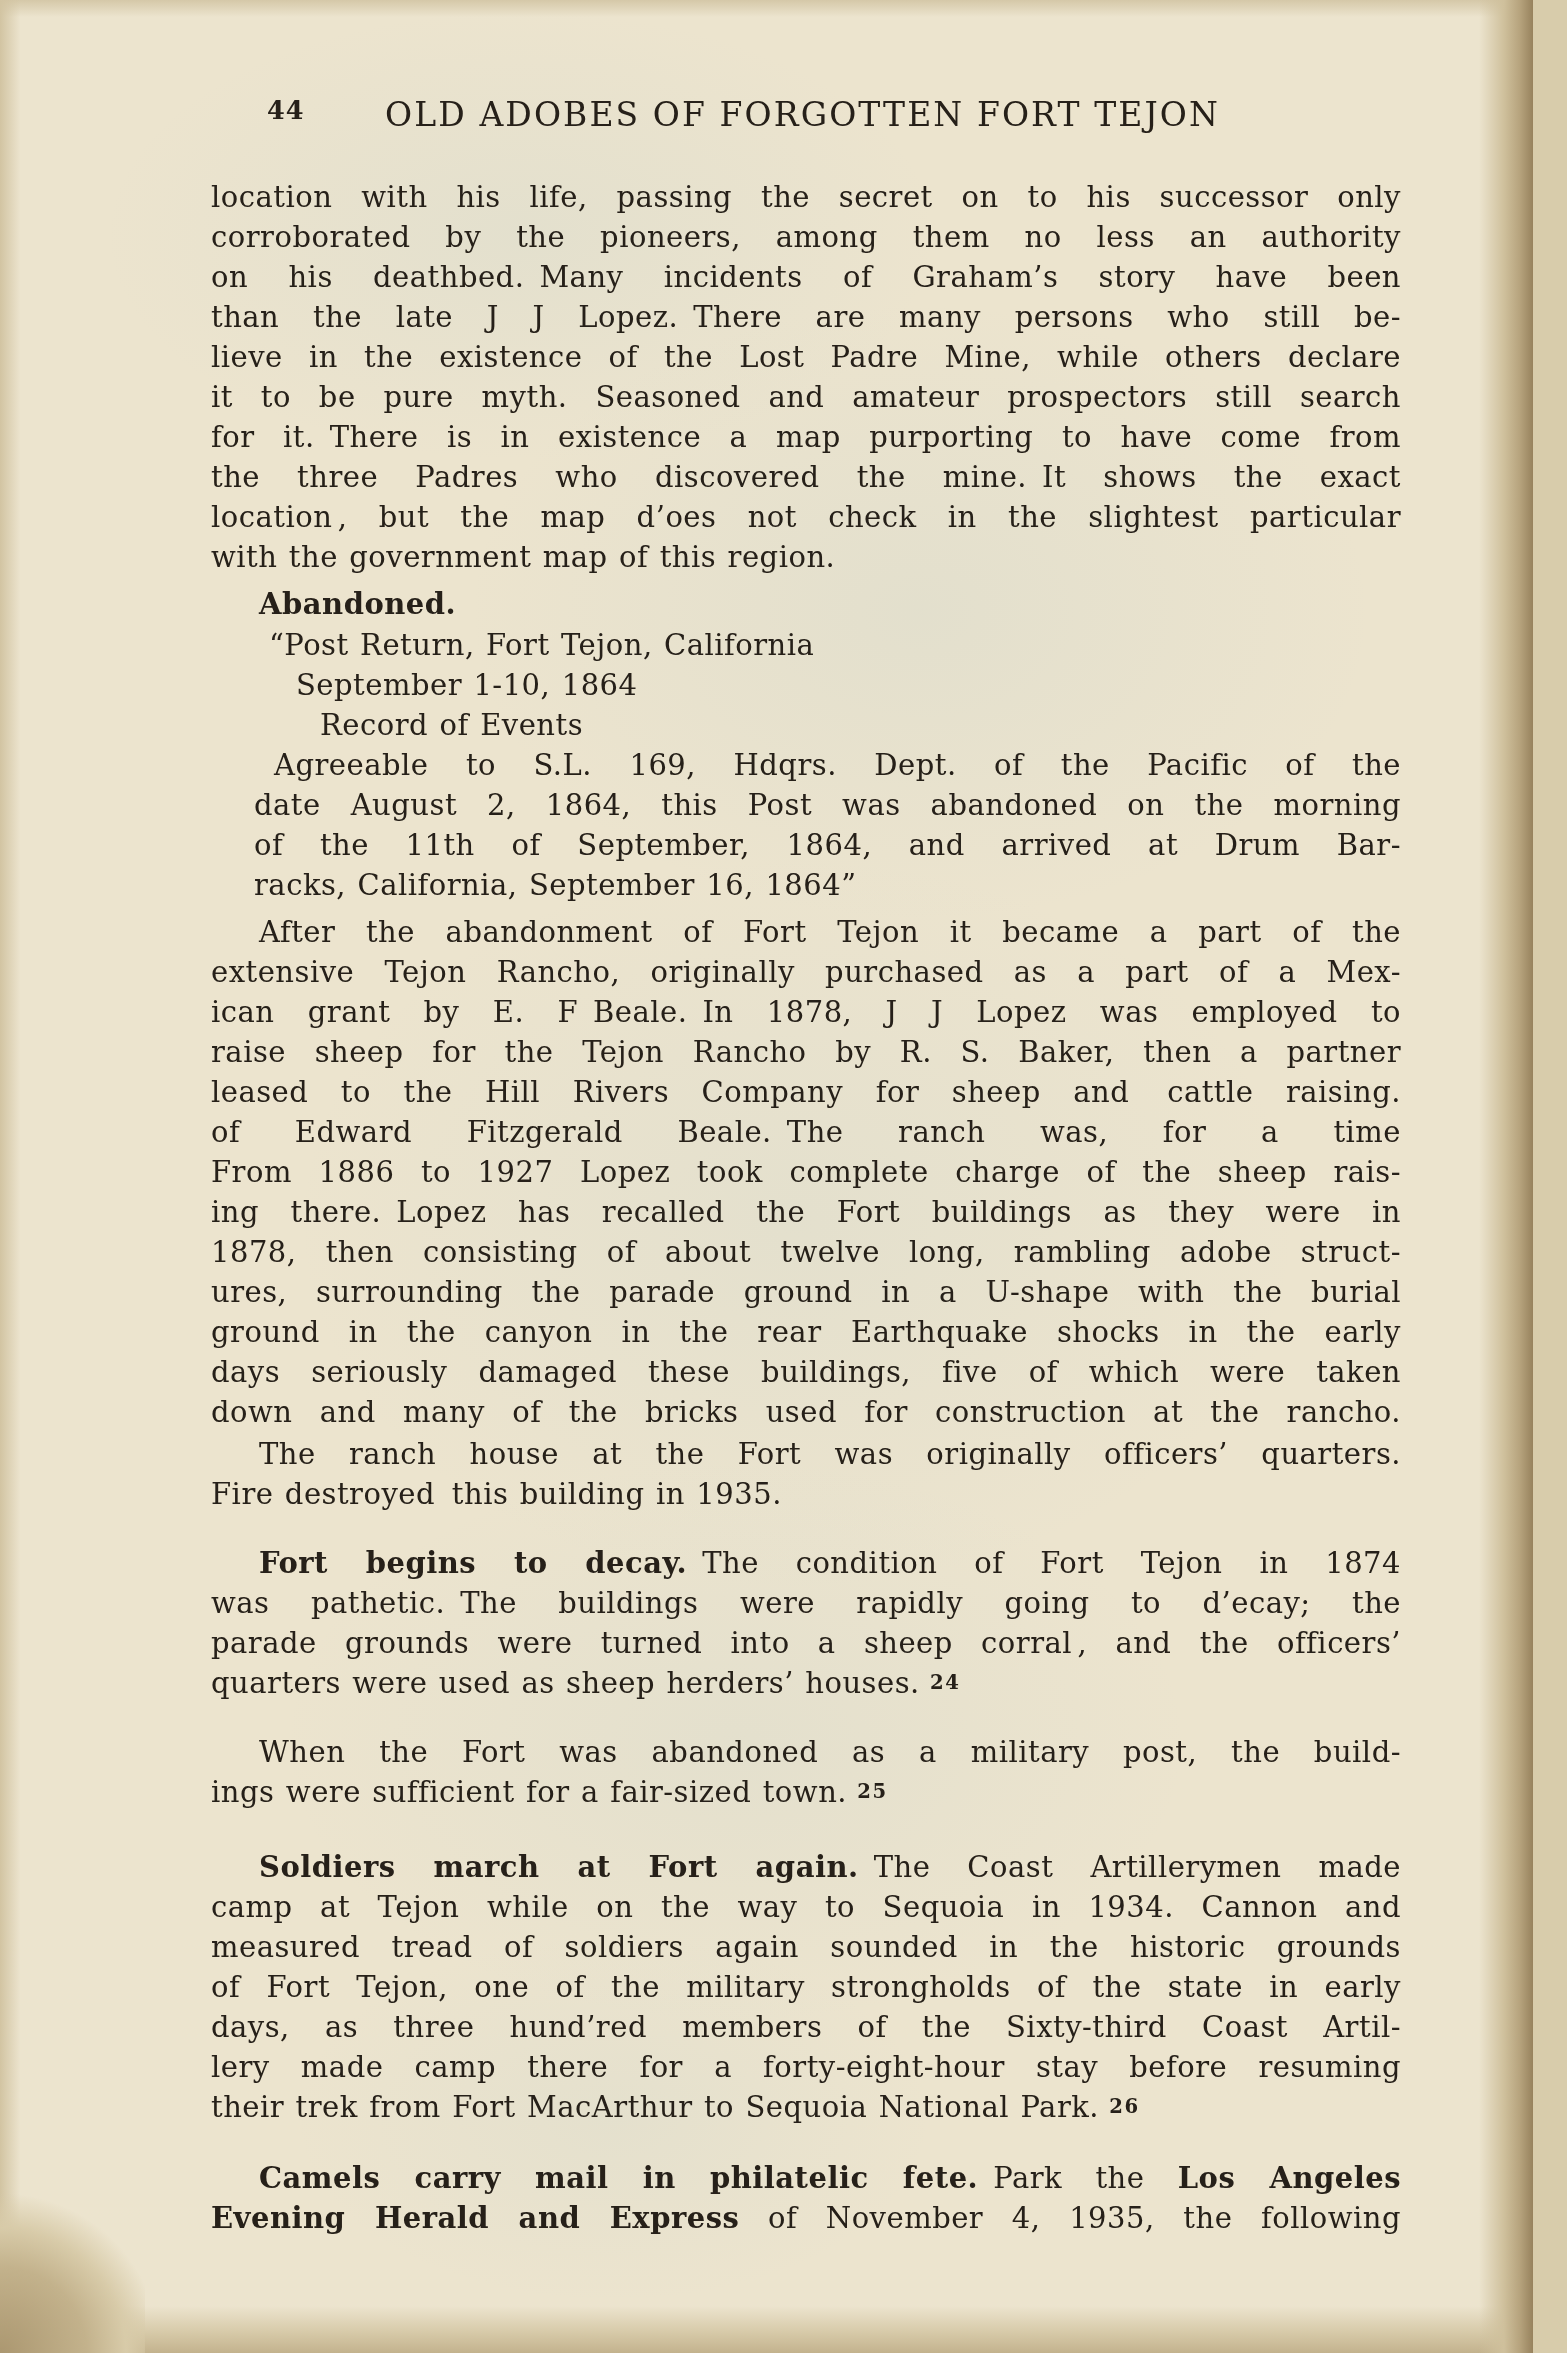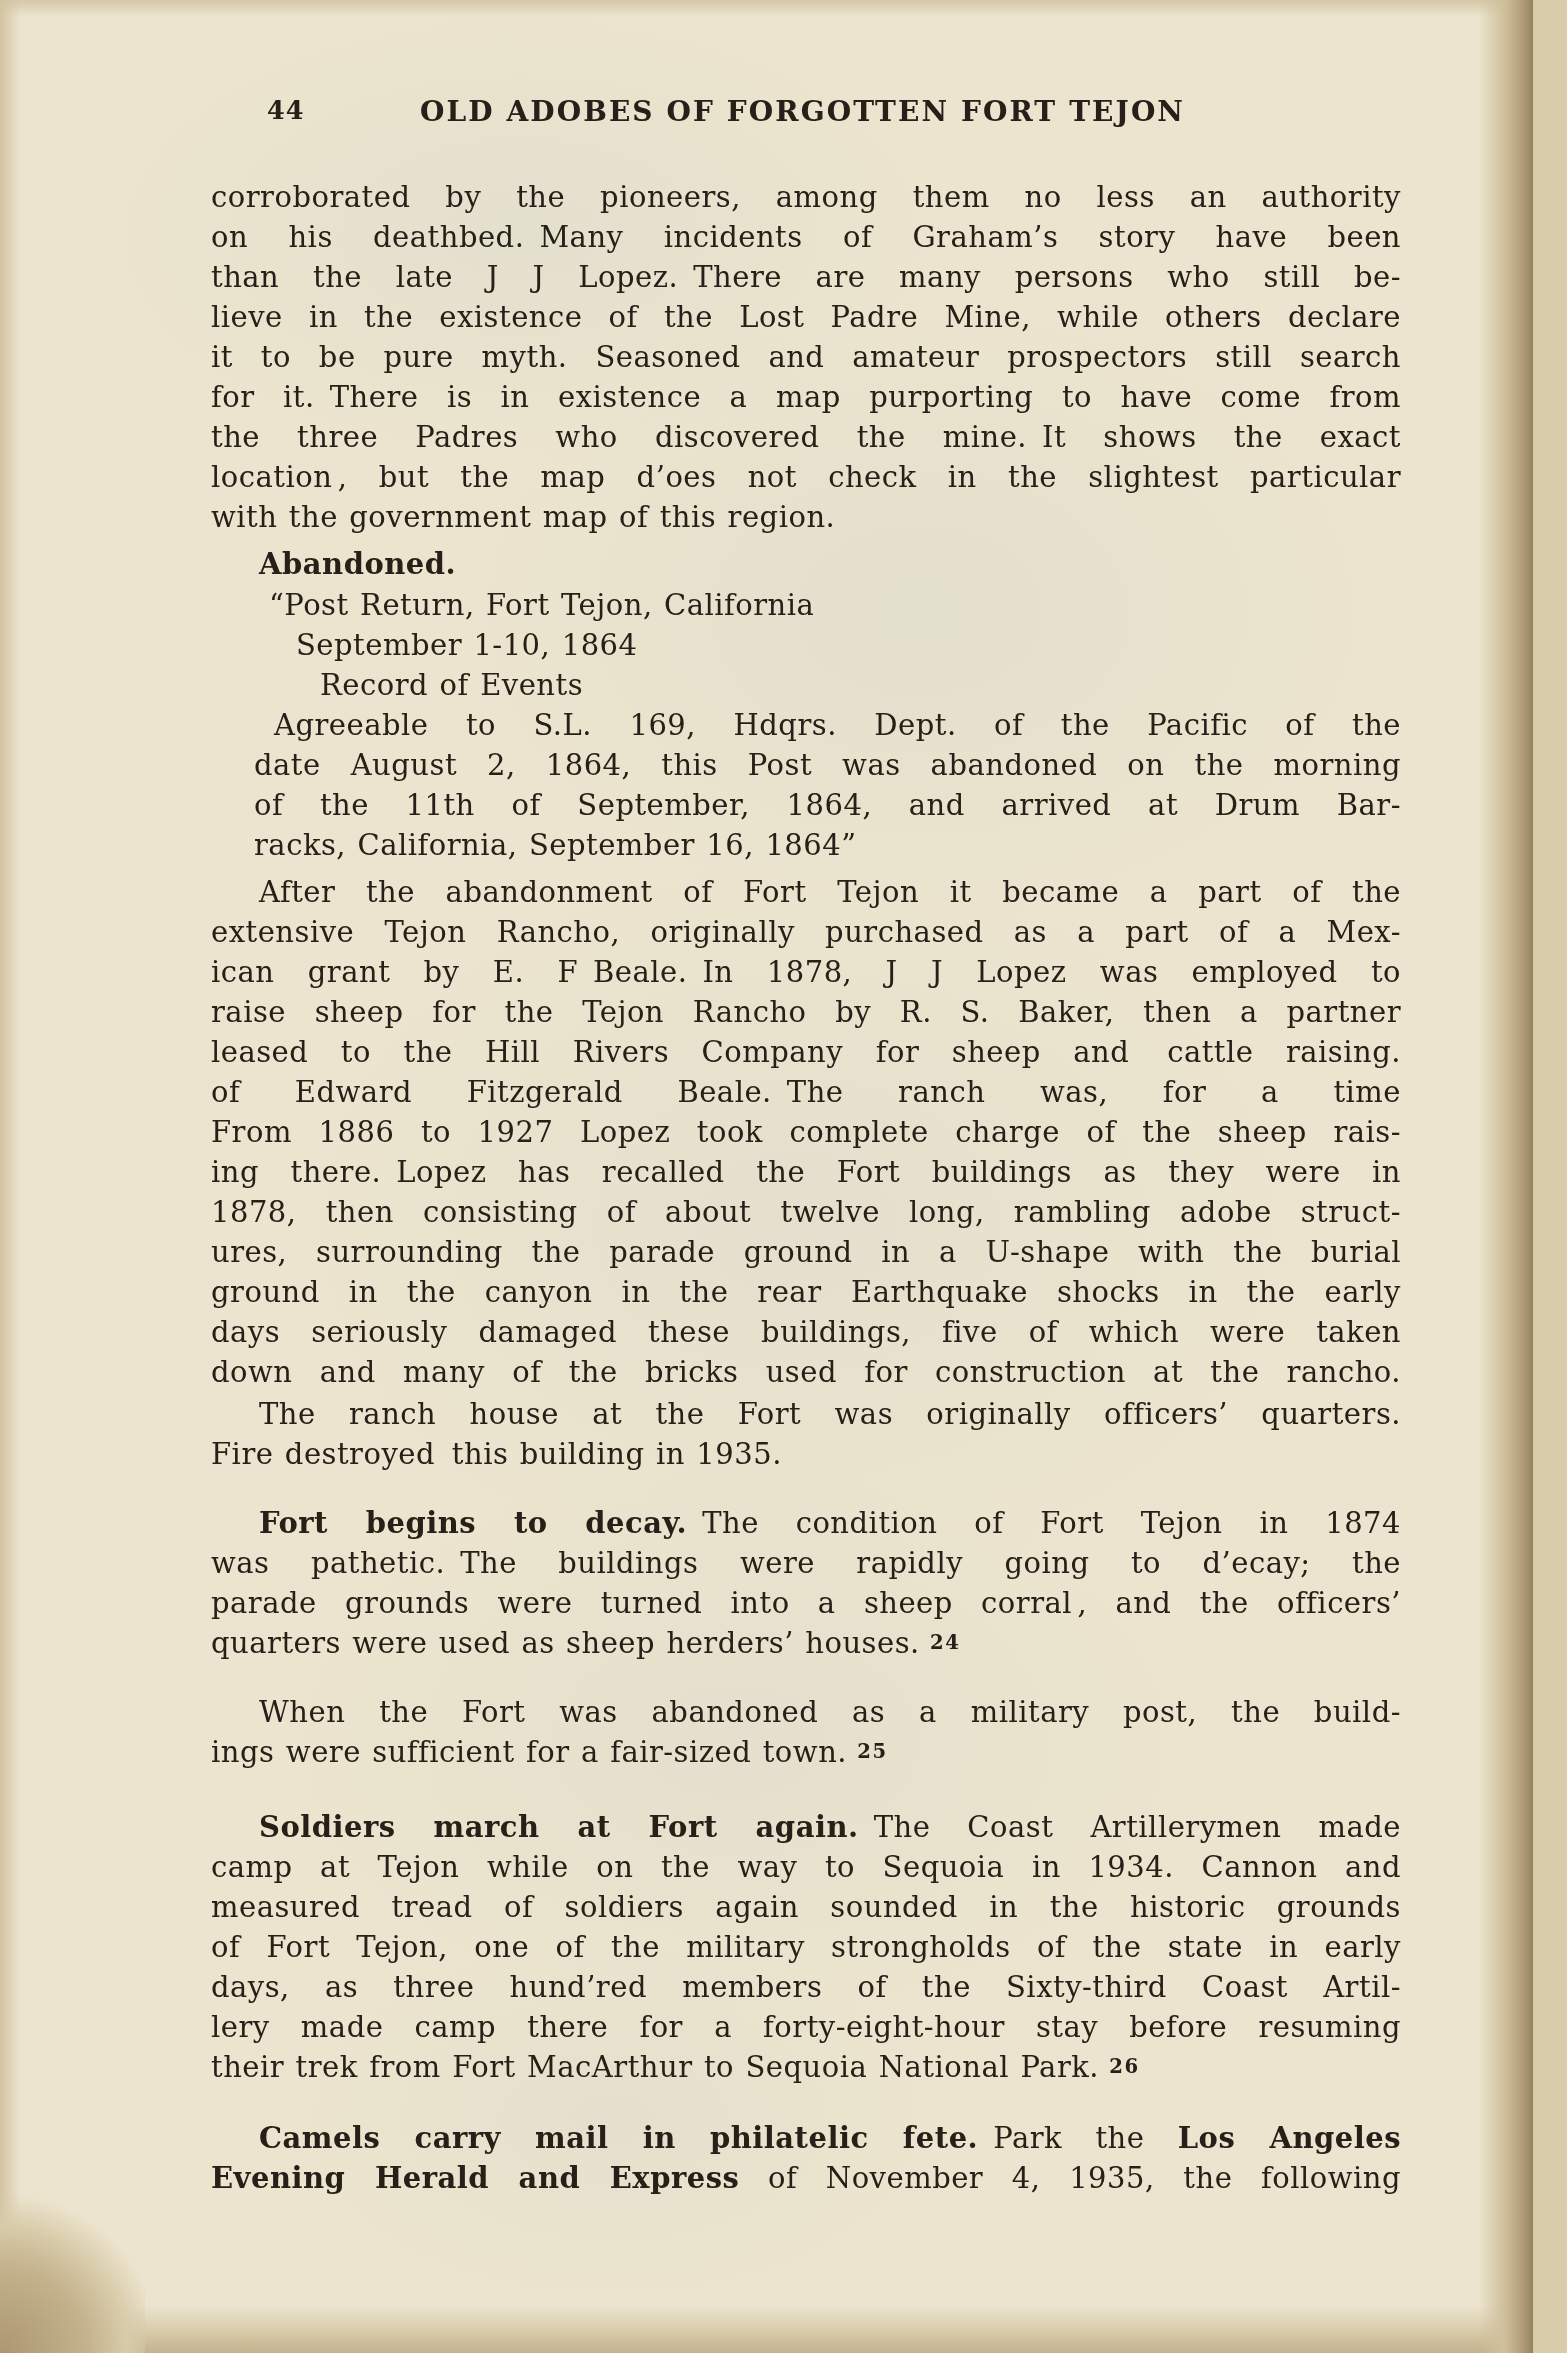--- a/index.html
+++ b/index.html
@@ -50,22 +50,22 @@
     font-size: 25.5px;
     font-weight: 700;
     letter-spacing: 0.9px;
   }
   .running-title {
     position: absolute;
     left: 0;
     right: 7px;
     top: 0;
     text-align: center;
-    font-size: 28px;
-    font-weight: 700;
+    font-size: 33px;
+    font-weight: 400;
     letter-spacing: 2.1px;
     white-space: nowrap;
   }
   .text-area {
     position: absolute;
     left: 211px;
     top: 177px;
     width: 1190px;
   }
   .block { margin: 0; }
@@ -92,20 +92,21 @@
 </head>
 <body>
 
 <div class="page">
   <div class="page-head">
     <span class="page-number">44</span>
     <span class="running-title">OLD ADOBES OF FORGOTTEN FORT TEJON</span>
   </div>
   <div class="text-area">
       <div class="block">
+        <div class="line j"><span>location with his life, passing the secret on to his successor only</span></div>
         <div class="line j"><span>corroborated by the pioneers, among them no less an authority</span></div>
         <div class="line j"><span>on his deathbed. Many incidents of Graham’s story have been</span></div>
         <div class="line j"><span>than the late J J Lopez. There are many persons who still be-</span></div>
         <div class="line j"><span>lieve in the existence of the Lost Padre Mine, while others declare</span></div>
         <div class="line j"><span>it to be pure myth. Seasoned and amateur prospectors still search</span></div>
         <div class="line j"><span>for it. There is in existence a map purporting to have come from</span></div>
         <div class="line j"><span>the three Padres who discovered the mine. It shows the exact</span></div>
         <div class="line j"><span>location , but the map d’oes not check in the slightest particular</span></div>
         <div class="line"><span>with the government map of this region.</span></div>
       </div>

